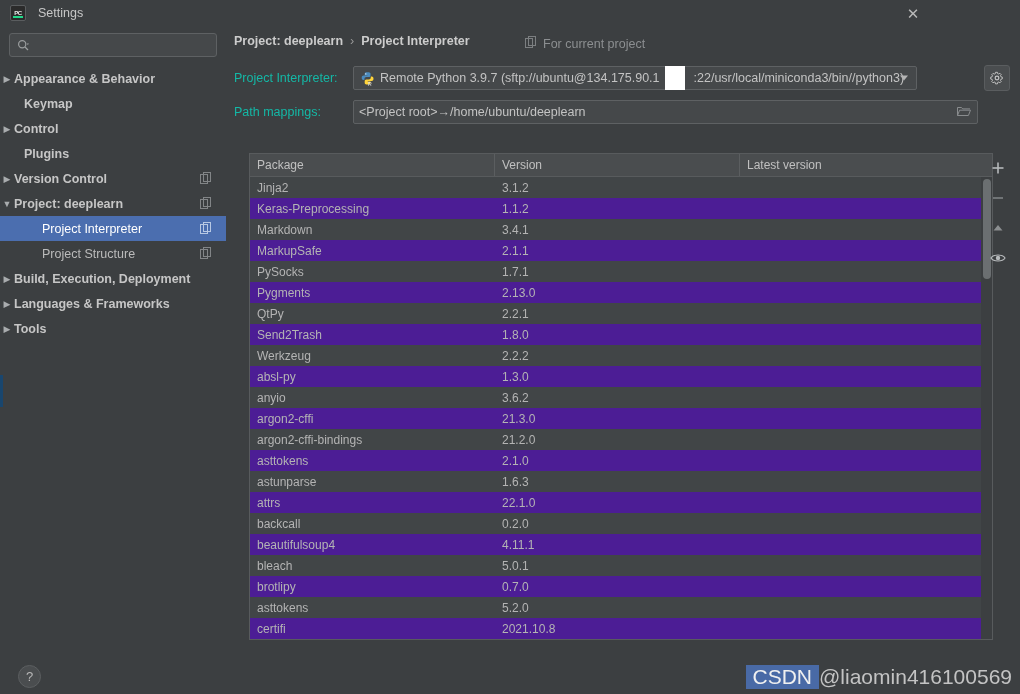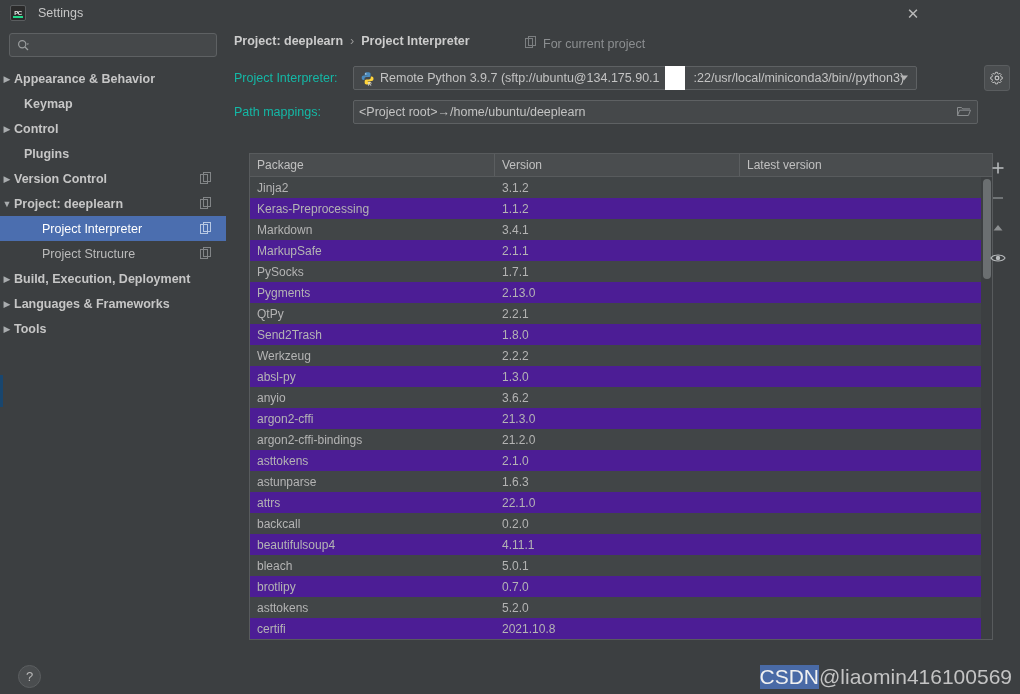--- a/index.html
+++ b/index.html
@@ -174,21 +174,21 @@
     position: absolute; left: 18px; top: 5px; width: 23px; height: 23px;
     border-radius: 50%; background: #4a4d4f; border: 1px solid #5c5f61;
     display: flex; align-items: center; justify-content: center;
     color: #b8b8b8; font-size: 13px; cursor: pointer;
   }
   .watermark {
     position: absolute; right: 8px; top: 660px; height: 34px;
     display: flex; align-items: center; font-size: 21px; color: #d8d8d8;
     font-family: "Liberation Sans", sans-serif; opacity: 0.92;
   }
-  .wm-csdn { background: #4b6eaf; color: #ffffff; padding: 0 0; text-align: right; }
+  .wm-csdn { background: #4b6eaf; color: #ffffff; padding: 0 7px; text-align: right; }
   .wm-rest { color: #cfcfcf; }
 </style>
 </head>
 <body>
 
 <div id="root">
 
   <div class="titlebar">
     <div class="pc-logo">
       <span class="pc-txt">PC</span>

